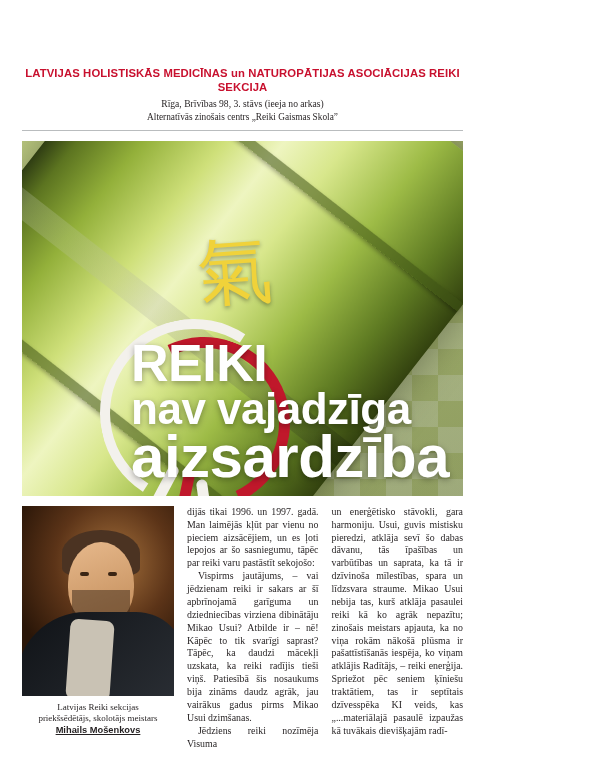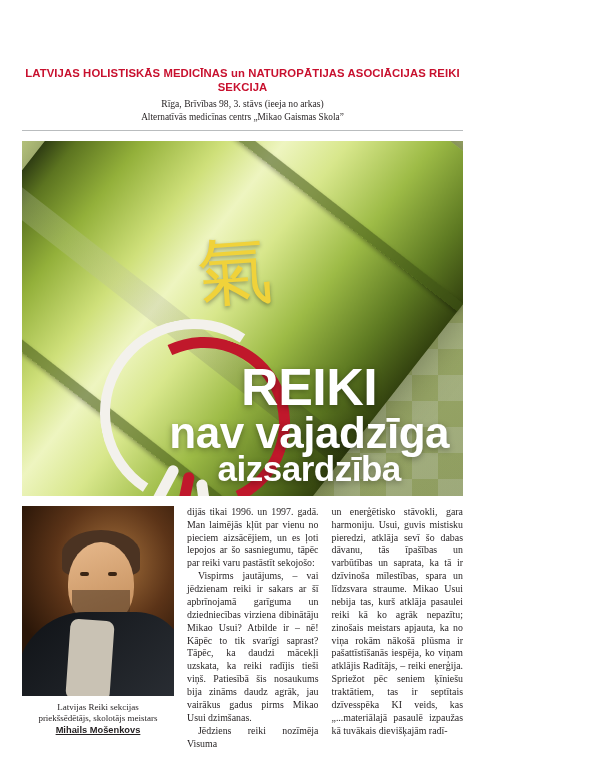--- a/index.html
+++ b/index.html
@@ -162,30 +162,30 @@
     line-height: 1;
     color: #f0d23a;
     text-shadow: 0 2px 4px rgba(0,0,0,0.35);
     transform: rotate(-4deg);
   }
 
   .hero-title {
     position: absolute;
     right: 14px;
     bottom: 10px;
-    text-align: center;
+    text-align: left;
     font-family: "Liberation Sans", sans-serif;
     font-weight: bold;
     color: #ffffff;
     text-shadow: 0 2px 6px rgba(0,0,0,0.35);
     line-height: 0.94;
   }
   .hero-title .l1 { font-size: 52px; letter-spacing: -0.5px; display: block; }
   .hero-title .l2 { font-size: 44px; letter-spacing: -0.5px; display: block; }
-  .hero-title .l3 { font-size: 35px; letter-spacing: -0.5px; display: block; }
+  .hero-title .l3 { font-size: 60px; letter-spacing: -0.5px; display: block; }
 
   
   .lead {
     margin-top: 11px;
     font-family: "Liberation Serif", serif;
     font-weight: bold;
     font-size: 11.2px;
     line-height: 1.33;
     text-align: justify;
     padding: 0 8px;
@@ -285,21 +285,21 @@
   }
 </style>
 </head>
 <body>
 
 <div class="page">
 
   <div class="masthead">
     <div class="masthead-title">LATVIJAS HOLISTISKĀS MEDICĪNAS un NATUROPĀTIJAS ASOCIĀCIJAS REIKI SEKCIJA</div>
     <div class="masthead-sub">Rīga, Brīvības 98, 3. stāvs (ieeja no arkas)</div>
-    <div class="masthead-sub2">Alternatīvās medicīnas centrs „Mikao Gaismas Skola”</div>
+    <div class="masthead-sub2">Alternatīvās zinošais centrs „Reiki Gaismas Skola”</div>
     <div class="rule"></div>
   </div>
 
   <div class="hero">
     <div class="hero-checks"></div>
     <div class="hero-glow"></div>
 
     <div class="scroll">
       <div class="scroll-node" style="top: 120px;"></div>
       <div class="scroll-node" style="top: 420px;"></div>

